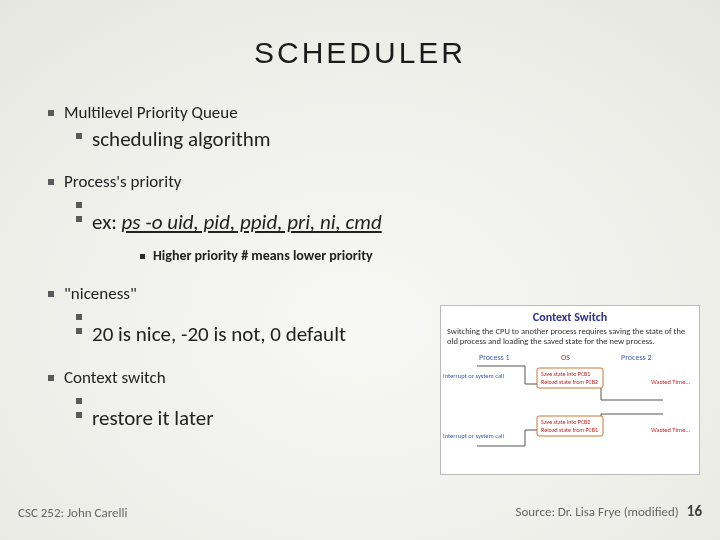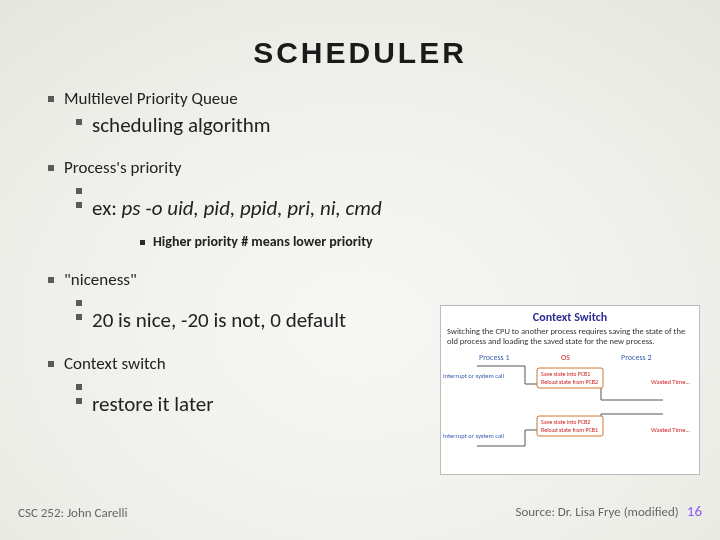--- a/index.html
+++ b/index.html
@@ -11,31 +11,31 @@
     position: relative;
   }
   .title {
     font-family: "Impact", "Stencil Std", "Arial Black", sans-serif;
     letter-spacing: 3px;
     font-size: 30px;
     color: #1a1a1a;
     text-align: center;
     padding-top: 36px;
     padding-bottom: 18px;
-    font-weight: 700;
+    font-weight: 400;
   }
   .content { padding: 0 0 0 48px; }
   .group { margin-top: 18px; }
   .b1 { display: flex; align-items: flex-start; font-size: 17px; }
   .b2 { display: flex; align-items: flex-start; font-size: 21px; padding-left: 28px; }
   .b3 { display: flex; align-items: flex-start; font-size: 14px; font-weight: bold; padding-left: 92px; margin-top: 10px; }
   .sq { display: inline-block; width: 6px; height: 6px; background: #5a5a5a; margin-top: 8px; margin-right: 10px; flex: 0 0 auto; }
   .sq.small { width: 5px; height: 5px; margin-top: 7px; margin-right: 8px; background: #2a2a2a; }
   .txt { line-height: 1.35; }
-  .em { font-style: italic; }
+  .em { font-style: italic; text-decoration: underline; }
   .boldit { font-style: italic; font-weight: bold; }
   .diagram {
     position: absolute;
     right: 20px;
     top: 305px;
     width: 260px;
     height: 170px;
     background: #fff;
     border: 1px solid #bbb;
     font-family: "Calibri", sans-serif;
@@ -50,30 +50,30 @@
     width: 100%;
     display: flex;
     justify-content: space-between;
     align-items: flex-end;
     padding: 0 18px;
     font-family: "Calibri", sans-serif;
     color: #666;
     font-size: 13px;
   }
   .footer .right { display: flex; align-items: baseline; gap: 8px; }
-  .footer .pg { color: #8b5cf6; font-size: 15px; font-weight: 400; }
+  .footer .pg { color: #404040; font-size: 15px; font-weight: 700; }
 </style>
 </head>
 <body>
 
 <div class="title">SCHEDULER</div>
 
 <div class="content">
 
-  <div class="group" style="margin-top:0">
+  <div class="group" style="margin-top:14px">
     <div class="b1">
         <span class="sq"></span>
         <span class="txt">Multilevel Priority Queue</span>
       </div>
     <div class="b2">
         <span class="sq"></span>
         <span class="txt">scheduling algorithm</span>
       </div>
   </div>
 

